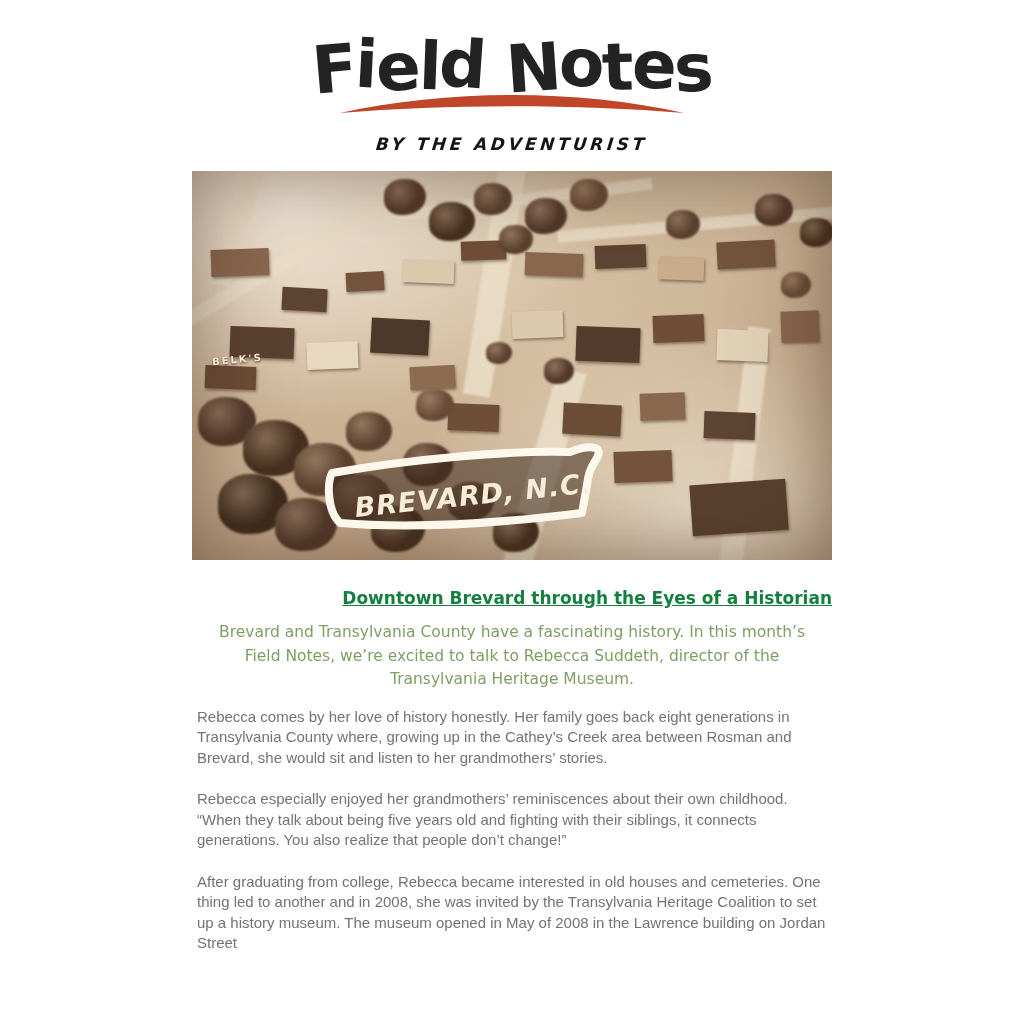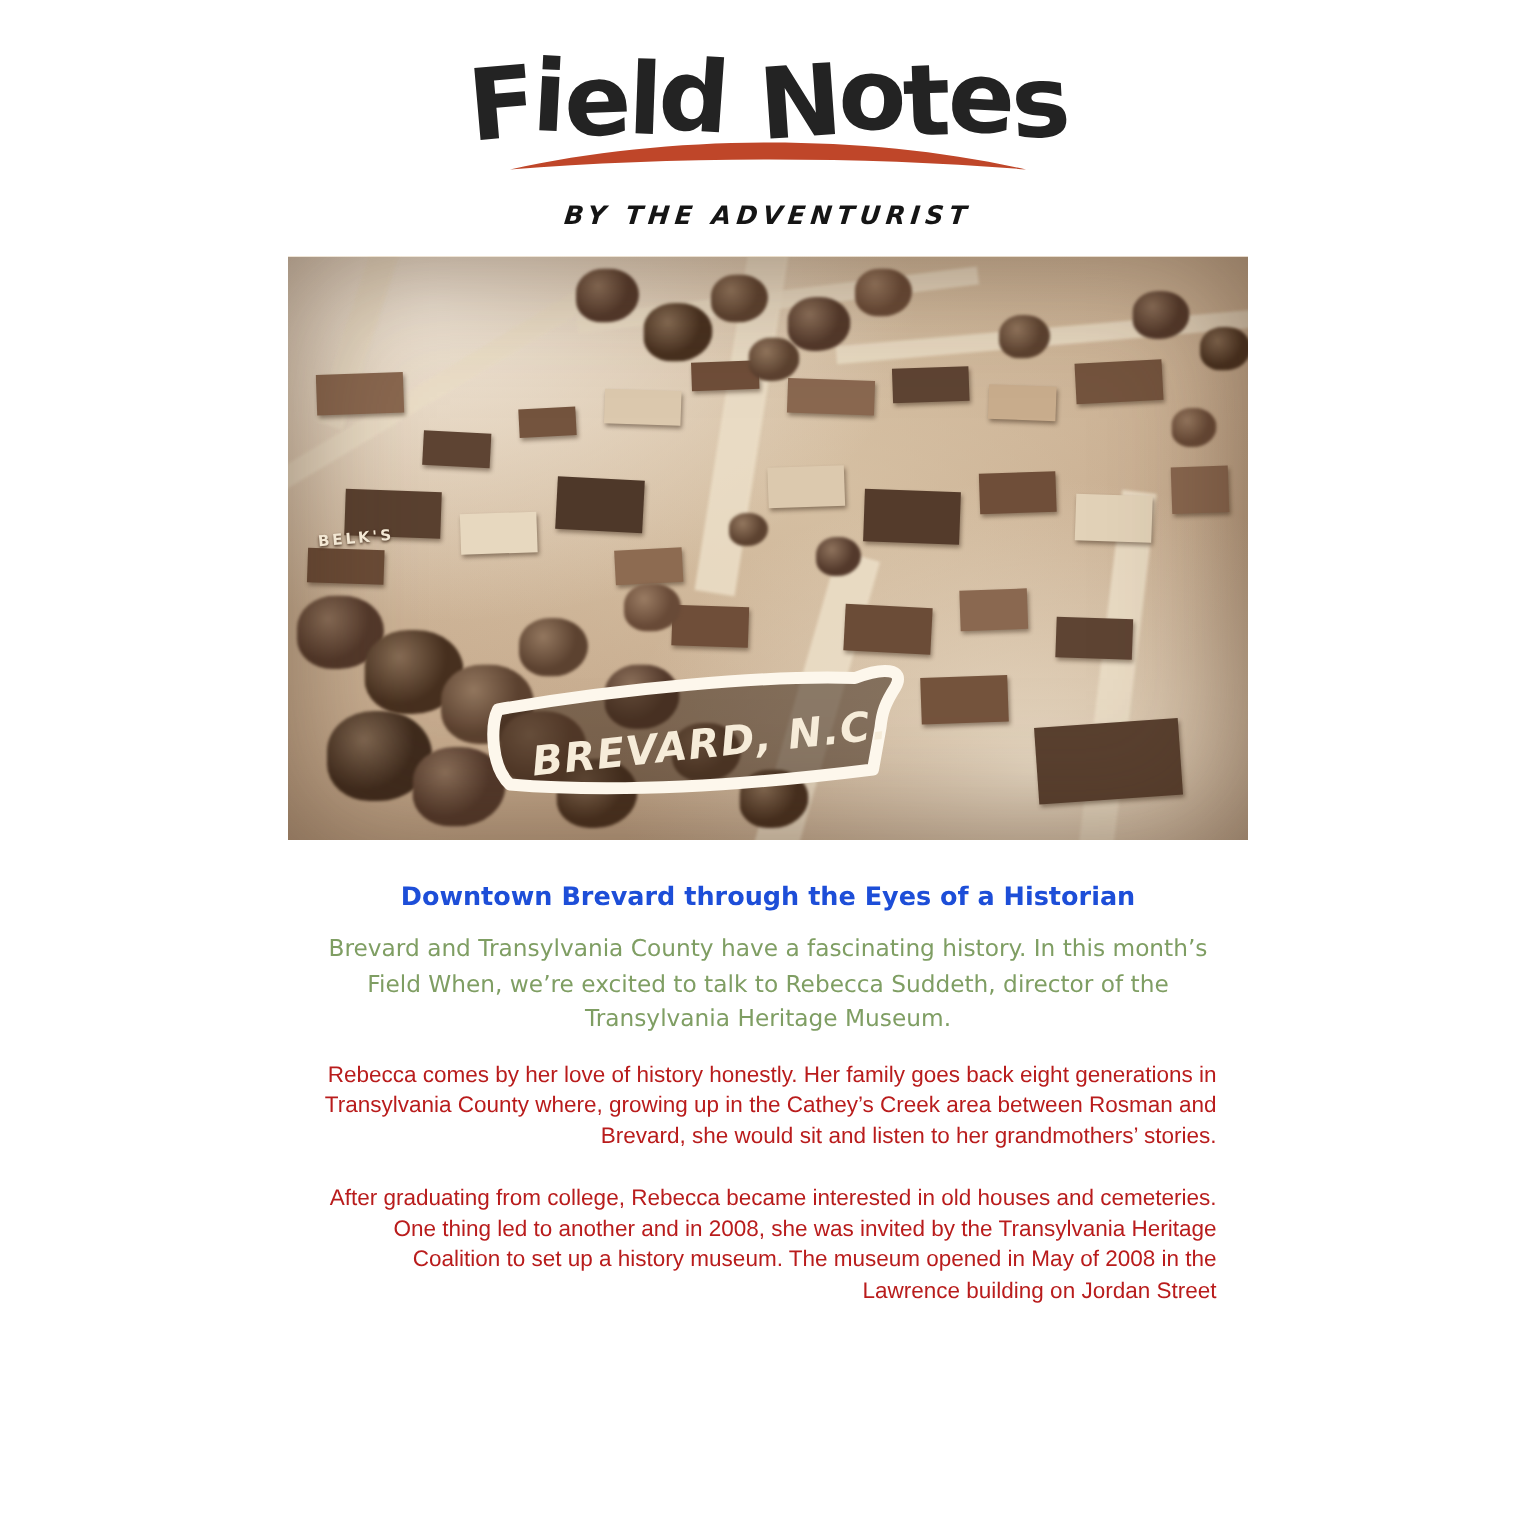--- a/index.html
+++ b/index.html
@@ -73,42 +73,42 @@
     font-weight: bold; font-size: 10px; letter-spacing: 2px;
     color: #f3e8d4; text-shadow: 0 1px 2px rgba(55,33,18,.9);
     z-index: 5;
   }
   .banner-svg { position: absolute; left: 20%; top: 70%; z-index: 6; }
 
   
   .article { width: 640px; margin: 0 auto; }
   .article-title {
     margin: 28px 0 0;
-    text-align: center;
+    text-align: right;
     font-family: "DejaVu Sans", sans-serif;
     font-weight: bold;
     font-size: 17px;
-    color: #1d4ed8;
+    color: #15803d;
+    text-decoration: underline;
   }
   .lead {
     width: 622px;
     margin: 13px auto 0;
     text-align: center;
     font-family: "DejaVu Sans", sans-serif;
     font-size: 15.5px;
     line-height: 23.5px;
     color: #7f9e63;
   }
   .body { width: 630px; margin: 15px auto 0; }
   .body p {
-    margin: 0 16px 21px;
+    margin: 0 0 21px;
     font-size: 15px;
     line-height: 20.5px;
-    color: #b91c1c;
-    text-align: right;
+    color: #737373;
   }
 </style>
 </head>
 <body>
 
 <div class="viewport">
 
   <header class="logo">
     <div class="logo-title"><span style="transform: rotate(-5deg) translateY(3px);">F</span><span style="transform: rotate(3deg) translateY(-2px);">i</span><span style="transform: rotate(-2deg) translateY(1px);">e</span><span style="transform: rotate(2deg) translateY(0px);">l</span><span style="transform: rotate(4deg) translateY(-2px);">d</span><span style="transform: rotate(0deg) translateY(0px);">&nbsp;</span><span style="transform: rotate(-4deg) translateY(2px);">N</span><span style="transform: rotate(3deg) translateY(-3px);">o</span><span style="transform: rotate(-2deg) translateY(1px);">t</span><span style="transform: rotate(3deg) translateY(-1px);">e</span><span style="transform: rotate(-3deg) translateY(2px);">s</span></div>
     <svg class="swoosh" width="352" height="26" viewBox="0 0 352 26" aria-hidden="true">
@@ -178,20 +178,21 @@
       </div>
     <div class="roof-sign">BELK'S</div>
     <svg class="banner-svg" width="318" height="100" viewBox="0 0 318 100">
       <path d="M12,30 C92,16 192,7 250,9 C268,2 284,2 277,15 C270,26 268,32 267,42 L262,70 C182,80 92,86 20,80 C7,68 7,40 12,30 Z" fill="rgba(62,42,28,0.55)" stroke="#fdf7ec" stroke-width="8" stroke-linejoin="round"></path>
       <text x="34" y="62" transform="rotate(-6 150 52)" font-family="DejaVu Sans, sans-serif" font-size="27" font-style="italic" font-weight="bold" fill="#f6ecd9" letter-spacing="1">BREVARD, N.C.</text>
     </svg>
   </figure>
 
   <article class="article">
     <h1 class="article-title">Downtown Brevard through the Eyes of a Historian</h1>
-    <p class="lead">Brevard and Transylvania County have a fascinating history. In this month’s Field When, we’re excited to talk to Rebecca Suddeth, director of the Transylvania Heritage Museum.</p>
+    <p class="lead">Brevard and Transylvania County have a fascinating history. In this month’s Field Notes, we’re excited to talk to Rebecca Suddeth, director of the Transylvania Heritage Museum.</p>
     <div class="body" id="article-body">
         <p>Rebecca comes by her love of history honestly. Her family goes back eight generations in Transylvania County where, growing up in the Cathey’s Creek area between Rosman and Brevard, she would sit and listen to her grandmothers’ stories.</p>
+        <p>Rebecca especially enjoyed her grandmothers’ reminiscences about their own childhood. “When they talk about being five years old and fighting with their siblings, it connects generations. You also realize that people don’t change!”</p>
         <p>After graduating from college, Rebecca became interested in old houses and cemeteries. One thing led to another and in 2008, she was invited by the Transylvania Heritage Coalition to set up a history museum. The museum opened in May of 2008 in the Lawrence building on Jordan Street</p>
       </div>
   </article>
 
 </div>
 
 </body></html>

